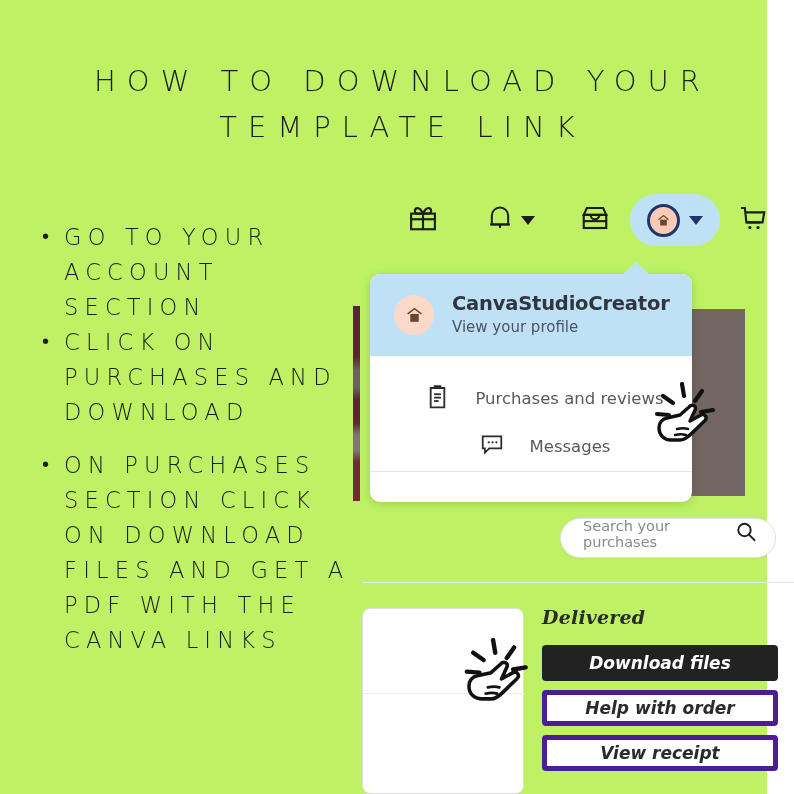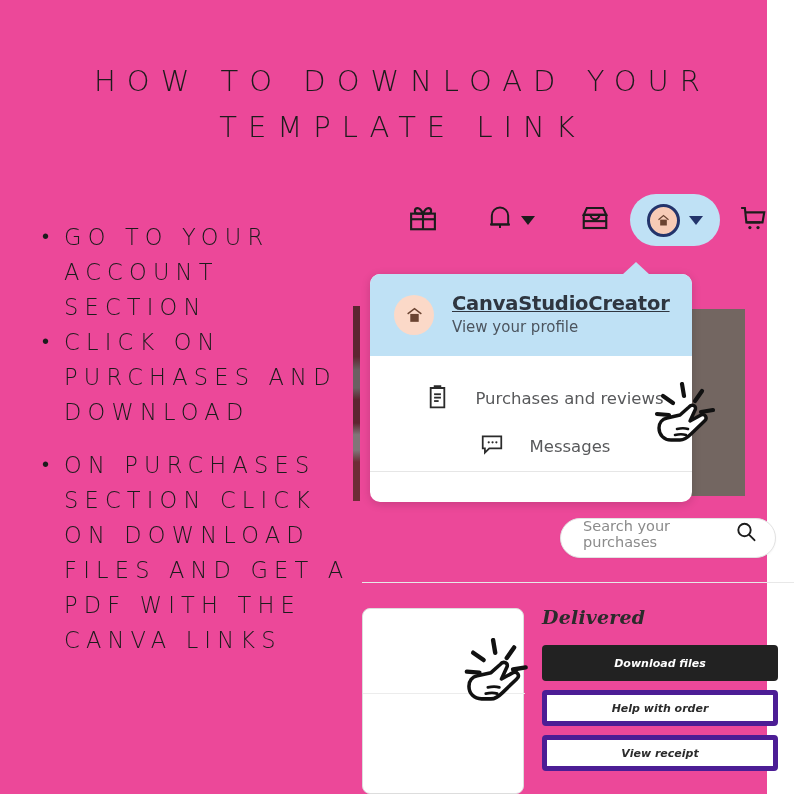--- a/index.html
+++ b/index.html
@@ -13,21 +13,21 @@
     position: relative;
     overflow: hidden;
     font-family: "Liberation Sans", sans-serif;
     color: #222222;
   }
   .stage {
     position: absolute;
     inset: 0;
     width: 767px;
     height: 794px;
-    background: #ec4899;
+    background: #bef264;
   }
 
   
   .title {
     position: absolute;
     left: 0;
     top: 58px;
     width: 794px;
     text-align: center;
     font-family: "DejaVu Sans", sans-serif;
@@ -196,21 +196,20 @@
     flex: none;
   }
   .dd-names { margin-left: 18px; }
   .dd-username {
     font-family: "DejaVu Sans", sans-serif;
     font-size: 19.5px;
     font-weight: 700;
     color: #2f3640;
     letter-spacing: -0.2px;
     line-height: 23px;
-    text-decoration: underline;
   }
   .dd-sub {
     font-family: "DejaVu Sans", sans-serif;
     font-size: 15px;
     color: #4c555f;
     line-height: 21px;
     margin-top: 2px;
   }
   .dd-item {
     position: absolute;
@@ -308,21 +307,21 @@
     letter-spacing: 0.2px;
   }
   .btn {
     width: 236px;
     height: 36px;
     border-radius: 4px;
     display: flex;
     align-items: center;
     justify-content: center;
     font-family: "DejaVu Sans", sans-serif;
-    font-size: 11px;
+    font-size: 17px;
     font-weight: 700;
     box-sizing: border-box;
   }
   .btn-primary {
     margin-top: 17px;
     background: #222222;
     color: #ffffff;
   }
   .btn-secondary {
     margin-top: 9px;

